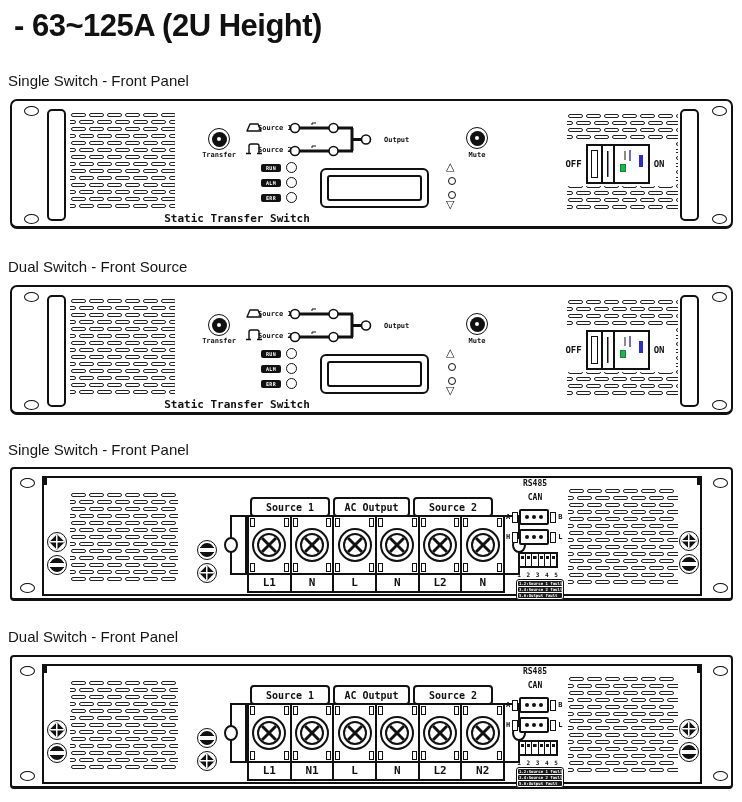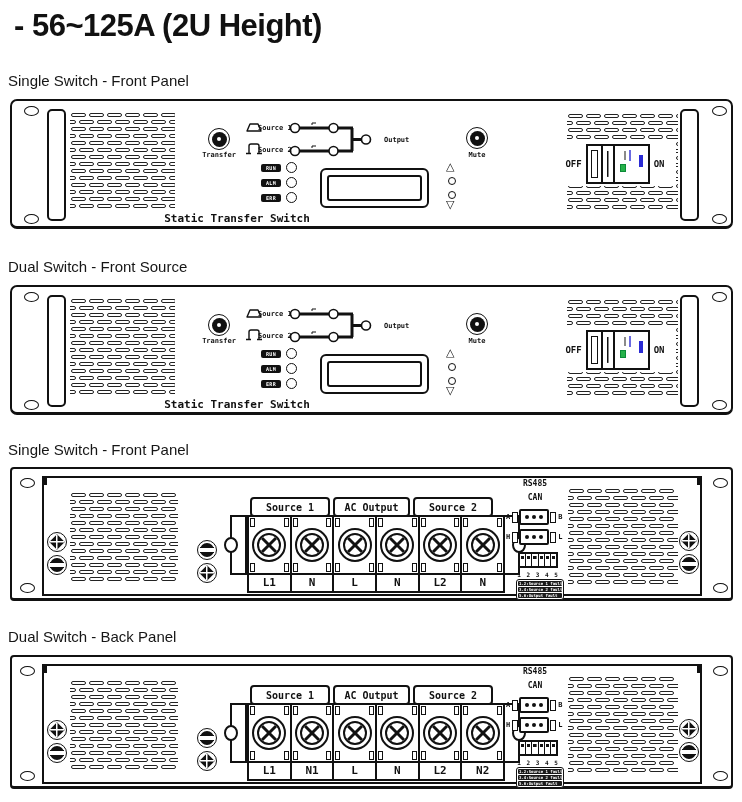--- a/index.html
+++ b/index.html
@@ -84,26 +84,26 @@
   .dip{position:absolute; width:40px; height:16px; border:2px solid var(--ink); background:#fff; display:flex;}
   .dip i{flex:1; border-right:1.5px solid var(--ink); display:block; background:linear-gradient(#111,#111) center 2px/60% 3px no-repeat;}
   .dip i:last-child{border-right:none;}
   .dipnums{position:absolute; font-family:"DejaVu Sans Mono",monospace; font-weight:700; font-size:6px; text-align:center; letter-spacing:1px;}
   .legend{position:absolute; width:48px; height:21px; border:1.5px solid var(--ink); border-radius:3px; background:#fff; padding:1px 1px; overflow:hidden;}
   .legend div{font-family:"DejaVu Sans Mono",monospace; font-weight:700; font-size:4px; line-height:5px; background:#1a1a1a; color:#fff; margin-bottom:1px; padding:0 1px; border-radius:1px; white-space:nowrap; overflow:hidden;}
 </style>
 </head>
 <body>
 
-<h1 class="abs page-title">- 56~125A (2U Height)</h1>
+<h1 class="abs page-title">- 63~125A (2U Height)</h1>
 
 <div class="abs sec-label" style="top:72px">Single Switch - Front Panel</div>
 <div class="abs sec-label" style="top:258px">Dual Switch - Front Source</div>
 <div class="abs sec-label" style="top:441px">Single Switch - Front Panel</div>
-<div class="abs sec-label" style="top:628px">Dual Switch - Back Panel</div>
+<div class="abs sec-label" style="top:628px">Dual Switch - Front Panel</div>
 
 <div class="panel front" style="top:99px">
   <div class="oval" style="left:12px;top:5px"></div>
   <div class="oval" style="left:12px;top:113px"></div>
   <div class="oval" style="left:700px;top:5px"></div>
   <div class="oval" style="left:700px;top:113px"></div>
   <div class="vbar" style="left:35px;top:8px;height:112px"></div>
   <div class="vbar" style="left:668px;top:8px;height:112px"></div>
   <div class="vent" style="left:58px;top:11px;width:105px;height:103px">
       <i style="left:1px;top:1px;width:15px;height:4px"></i>

